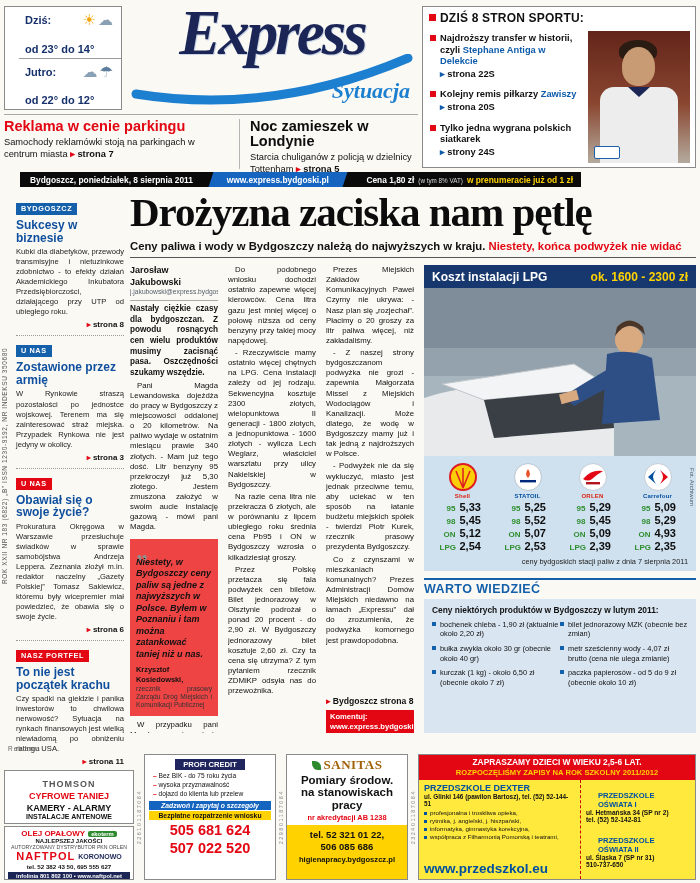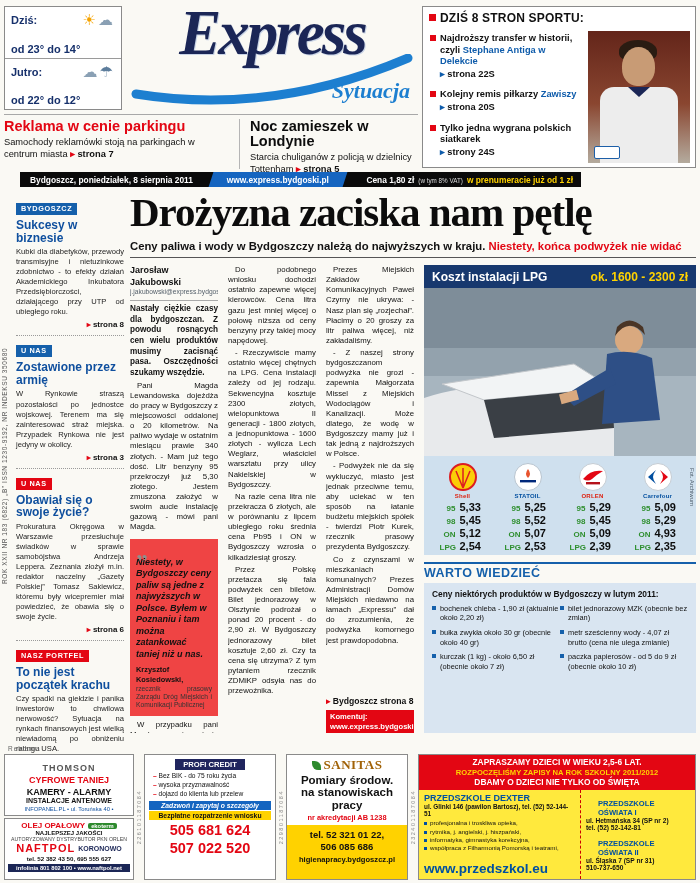--- a/index.html
+++ b/index.html
@@ -1,21 +1,21 @@
 <!DOCTYPE html>
 <html><head>
 <meta charset="utf-8">
 <style>
   * { margin:0; padding:0; box-sizing:border-box; }
   body { width:700px; height:883px; font-family:"Liberation Sans", sans-serif; color:#111; background:#e8e6df; overflow:hidden; }
   .page { position:relative; width:700px; height:883px; background:#faf9f4; }
 
   
   .weather { position:absolute; left:4px; top:6px; width:118px; height:104px; border:1px solid #8a8a8a; background:#fff; }
-  .w-row { height:50%; padding:4px 6px 3px; display:flex; flex-direction:column; justify-content:space-between; }
+  .w-row { height:50%; padding:4px 6px 3px; display:flex; flex-direction:column; justify-content:space-between;margin-left:14px; }
   .w-row + .w-row { border-top:1px solid #9a9a9a; }
   .w-top { display:flex; justify-content:space-between; align-items:center; }
   .w-label { font-weight:bold; font-size:11px; color:#16306b; }
   .w-icons { font-size:15px; letter-spacing:2px; }
   .sun-icon { color:#f5a300; } .cloud-icon { color:#8aa0b4; } .rain-icon { color:#5d7d9c; }
   .w-range { font-weight:bold; font-size:11px; color:#16306b; }
 
   
   .masthead { position:absolute; left:126px; top:2px; width:292px; height:112px; }
   .mh-express { position:relative; z-index:2; text-align:center; font-family:"Liberation Serif", serif; font-style:italic; font-weight:bold; font-size:63px; line-height:1; color:#1b2656; letter-spacing:-3px; text-shadow:1px 1px 0 #c9d4e6; }
@@ -119,21 +119,21 @@
   .warto-col { flex:1; }
   .warto-item { position:relative; padding-left:8px; font-size:7.4px; line-height:1.3; margin-bottom:5px; }
   .warto-item::before { content:""; position:absolute; left:0; top:2px; width:4px; height:4px; background:#1560ab; }
 
   
   .reklama-label { position:absolute; left:8px; top:745px; font-size:6.5px; color:#666; letter-spacing:1px; }
   .ads { position:absolute; left:4px; top:754px; width:692px; height:126px; display:flex; }
   .vstrip { width:10px; display:flex; align-items:center; justify-content:center; }
   .vstrip span { writing-mode:vertical-rl; transform:rotate(180deg); font-size:5.5px; color:#8a8a8a; letter-spacing:1.5px; }
   .ad { border:1px solid #8a8a8a; background:#fff; overflow:hidden; }
-  .ad-colA { width:130px; display:flex; flex-direction:column; gap:2px; }
+  .ad-colA { width:130px; display:flex; flex-direction:column; gap:2px;margin-top:16px; }
   .ad-thomson { flex:1; text-align:center; padding:2px 3px; }
   .th-brand { font-size:9px; font-weight:bold; color:#555; letter-spacing:1px; }
   .th-promo { font-size:9px; font-weight:bold; color:#e30613; }
   .th-l1 { font-size:9px; font-weight:bold; margin-top:2px; }
   .th-l2 { font-size:7px; font-weight:bold; }
   .th-c { font-size:5.8px; color:#0f4f9e; margin-top:2px; line-height:1.3; }
   .ad-naftpol { flex:1; padding:2px 3px; text-align:center; }
   .nf-row { display:flex; justify-content:center; align-items:center; gap:3px; }
   .nf-l1 { font-size:8px; font-weight:bold; color:#e30613; }
   .nf-badge { background:#2d8a2d; color:#fff; font-size:5.8px; font-weight:bold; padding:0 3px; border-radius:2px; }
@@ -433,20 +433,21 @@
               <div class="prow">
                   <span class="plabel">ON</span>
                   <span class="pval">4,93</span>
                 </div>
               <div class="prow">
                   <span class="plabel">LPG</span>
                   <span class="pval">2,35</span>
                 </div>
             </div>
           </div>
+          <div class="fuel-caption">ceny bydgoskich stacji paliw z dnia 7 sierpnia 2011</div>
         </div>
 
         <div class="warto">
           <div class="warto-head">WARTO WIEDZIEĆ</div>
           <div class="warto-box">
             <div class="warto-sub">Ceny niektórych produktów w Bydgoszczy w lutym 2011:</div>
             <div class="warto-cols">
               <div class="warto-col">
                 <div class="warto-item">bochenek chleba - 1,90 zł (aktualnie około 2,20 zł)</div>
                 <div class="warto-item">bułka zwykła około 30 gr (obecnie około 40 gr)</div>
@@ -530,21 +531,20 @@
     </div>
 
     <div class="vstrip">
         <span>232401187084</span>
       </div>
 
     <div class="ad ad-przedszkole">
       <div class="pk-header">
         <div class="pk-h1">ZAPRASZAMY DZIECI W WIEKU 2,5-6 LAT.</div>
         <div class="pk-h2">ROZPOCZĘLIŚMY ZAPISY NA ROK SZKOLNY 2011/2012</div>
-        <div class="pk-h3">DBAMY O DZIECI NIE TYLKO OD ŚWIĘTA</div>
       </div>
       <div class="pk-body">
         <div class="pk-left">
           <div class="pk-name">PRZEDSZKOLE DEXTER</div>
           <div class="pk-addr">ul. Glinki 146 (pawilon Bartosz), tel. (52) 52-144-51</div>
           <ul class="pk-feat">
             <li>profesjonalna i troskliwa opieka,</li>
             <li>rytmika, j. angielski, j. hiszpański,</li>
             <li>informatyka, gimnastyka korekcyjna,</li>
             <li>współpraca z Filharmonią Pomorską i teatrami,</li>

